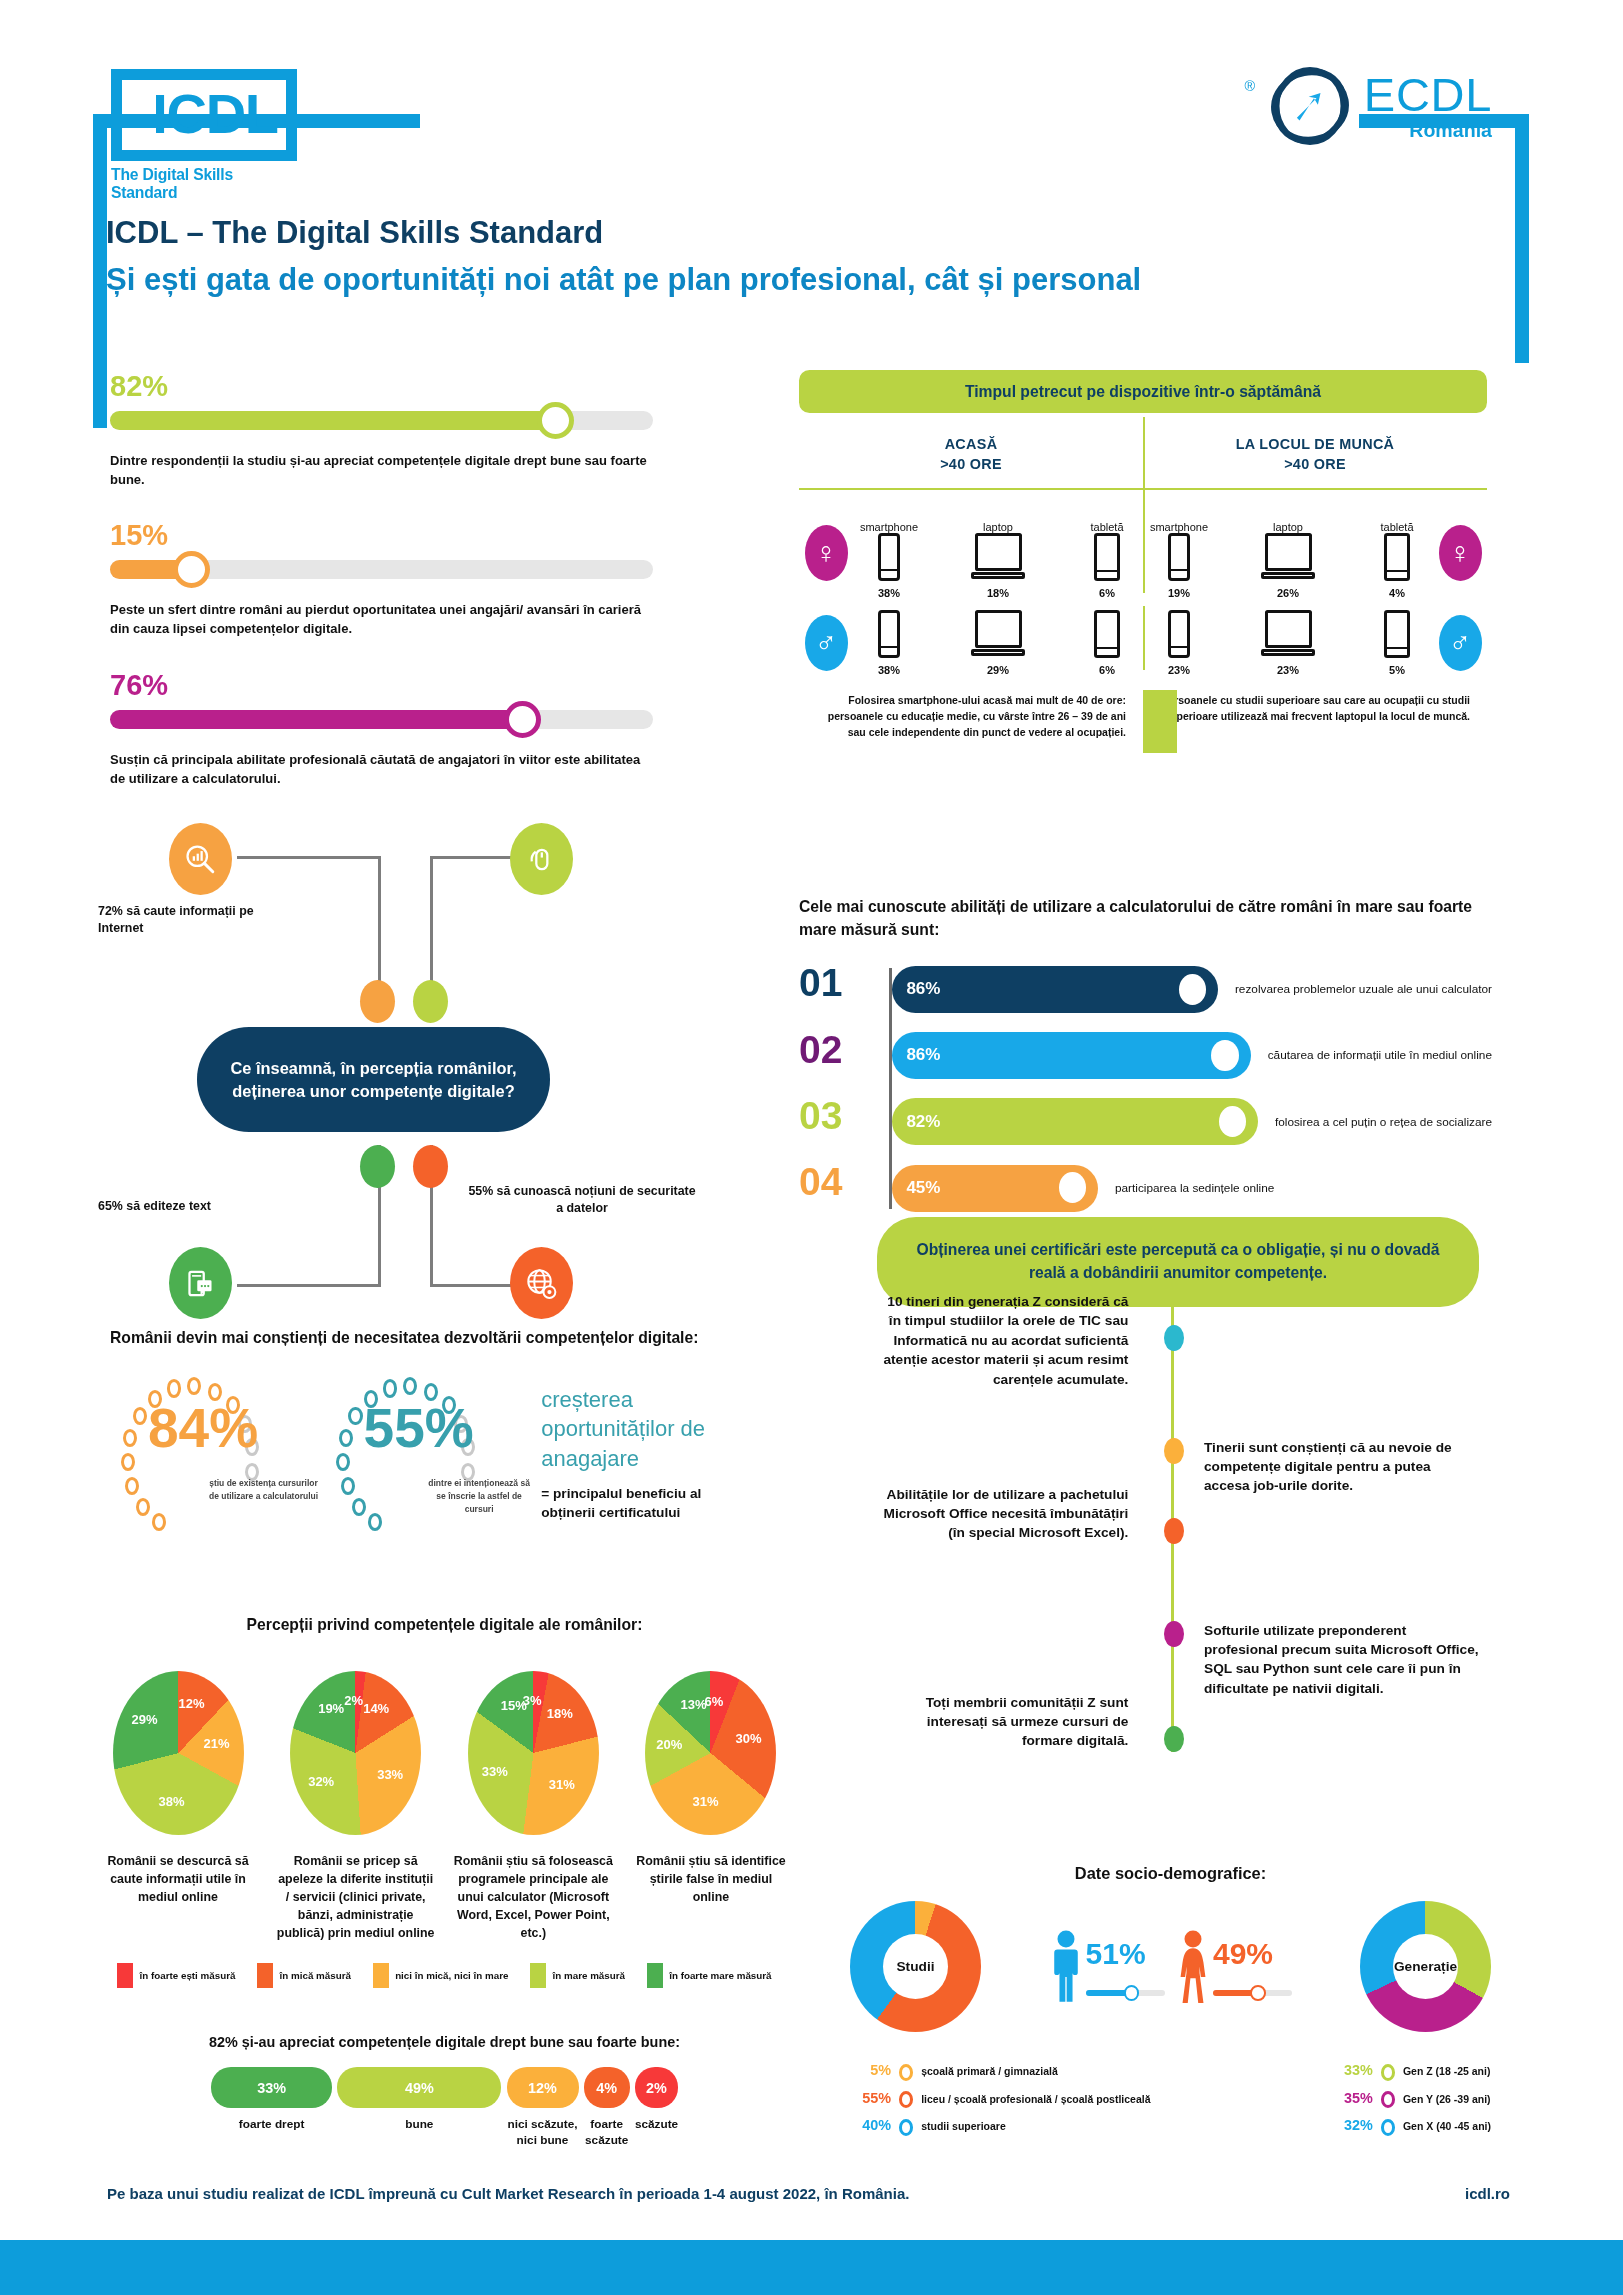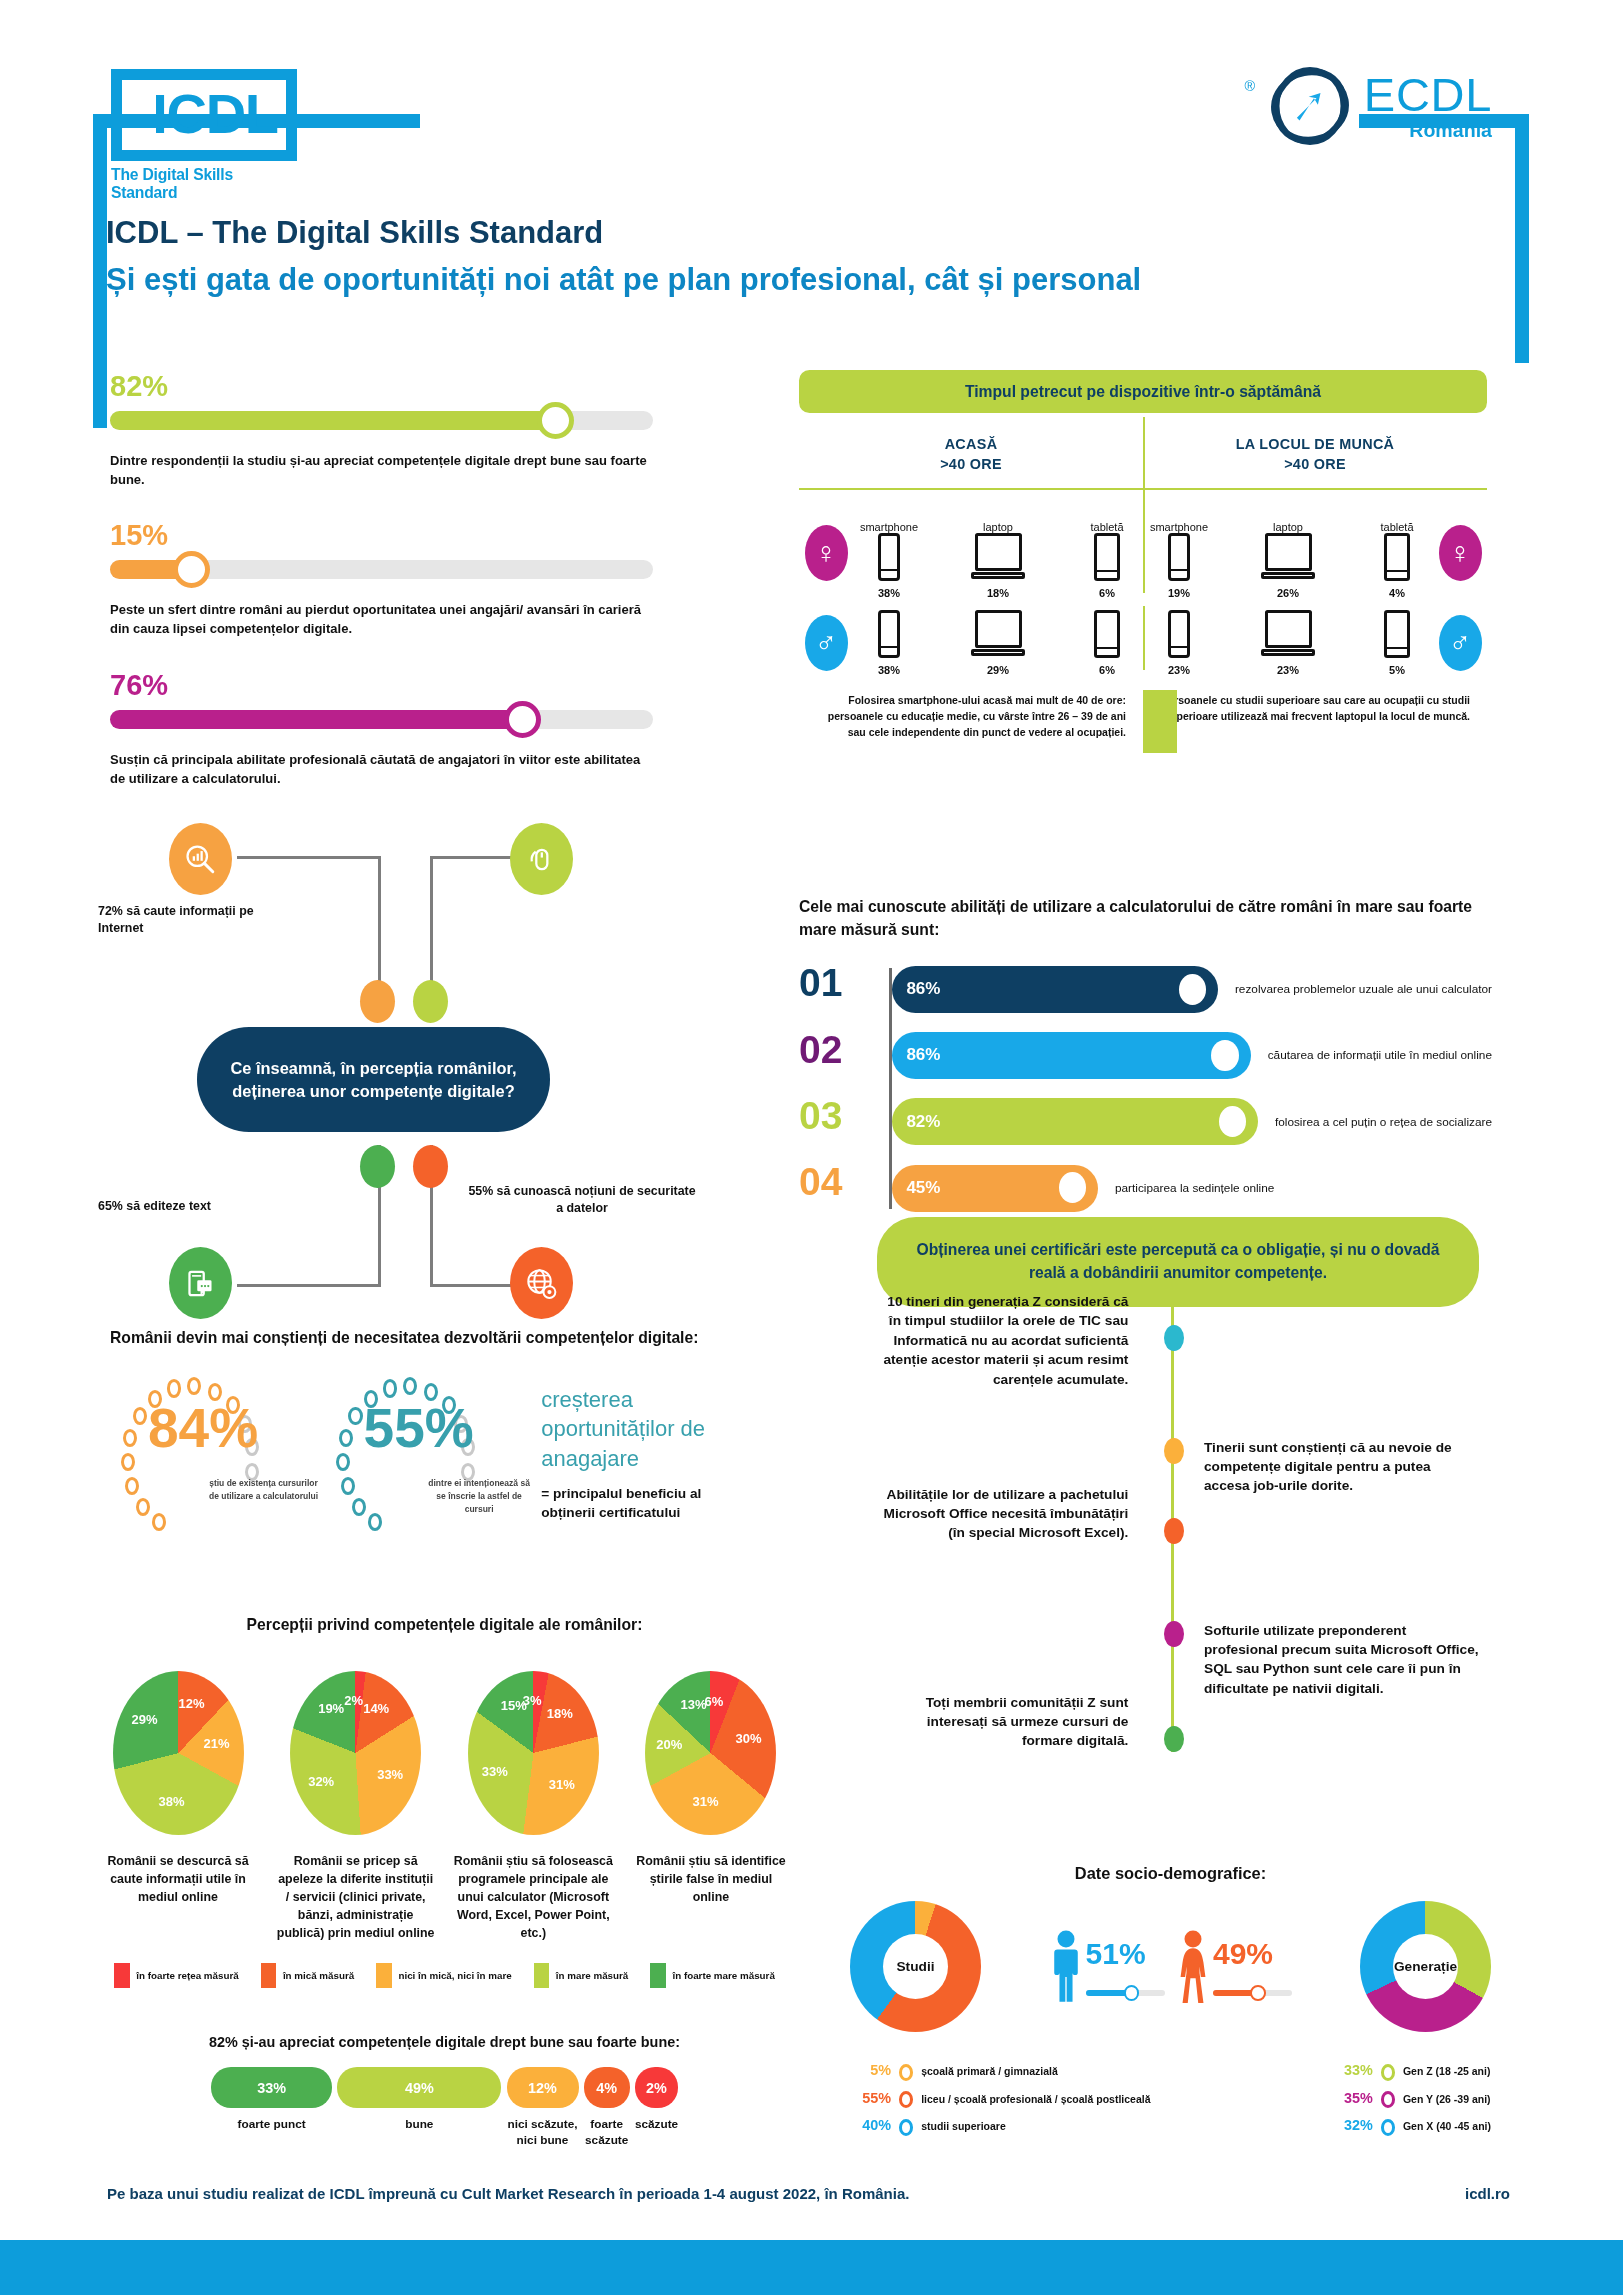--- a/index.html
+++ b/index.html
@@ -514,21 +514,21 @@
           <span class="pie-lab" style="left:47px;top:123px">31%</span>
           <span class="pie-lab" style="left:10.8px;top:66px">20%</span>
           <span class="pie-lab" style="left:35px;top:26px">13%</span>
         </div>
         <div class="pie-cap">Românii știu să identifice știrile false în mediul online</div>
       </div>
     </div>
   <div class="legend" id="pie-legend">
       <div class="li">
         <span class="sw" style="background:#f73939"></span>
-        <span class="lt2">în foarte rețea măsură</span>
+        <span class="lt2">în foarte ești măsură</span>
       </div>
       <div class="li">
         <span class="sw" style="background:#f4622a"></span>
         <span class="lt2">în mică măsură</span>
       </div>
       <div class="li">
         <span class="sw" style="background:#fbb03b"></span>
         <span class="lt2">nici în mică, nici în mare</span>
       </div>
       <div class="li">
@@ -545,21 +545,21 @@
 <div class="pill-sec">
   <div class="pill-title">82% și-au apreciat competențele digitale drept bune sau foarte bune:</div>
   <div class="pills" id="pills">
       <div class="pill" style="width: 121px; background: rgb(76, 175, 80);">33%</div>
       <div class="pill" style="width: 164px; background: rgb(185, 211, 67);">49%</div>
       <div class="pill" style="width: 72px; background: rgb(251, 176, 59);">12%</div>
       <div class="pill" style="width: 46px; background: rgb(244, 98, 42);">4%</div>
       <div class="pill" style="width: 43px; background: rgb(247, 57, 57);">2%</div>
     </div>
   <div class="pill-caps" id="pill-caps">
-      <div class="pill-cap" style="width: 121px;">foarte punct</div>
+      <div class="pill-cap" style="width: 121px;">foarte drept</div>
       <div class="pill-cap" style="width: 164px;">bune</div>
       <div class="pill-cap" style="width: 72px;">nici scăzute, nici bune</div>
       <div class="pill-cap" style="width: 46px;">foarte scăzute</div>
       <div class="pill-cap" style="width: 43px;">scăzute</div>
     </div>
 </div>
 
 <div class="nb-sec">
   <div class="nb-title">Cele mai cunoscute abilități de utilizare a calculatorului de către români în mare sau foarte mare măsură sunt:</div>
   <div class="nb-list" id="nb-list">

